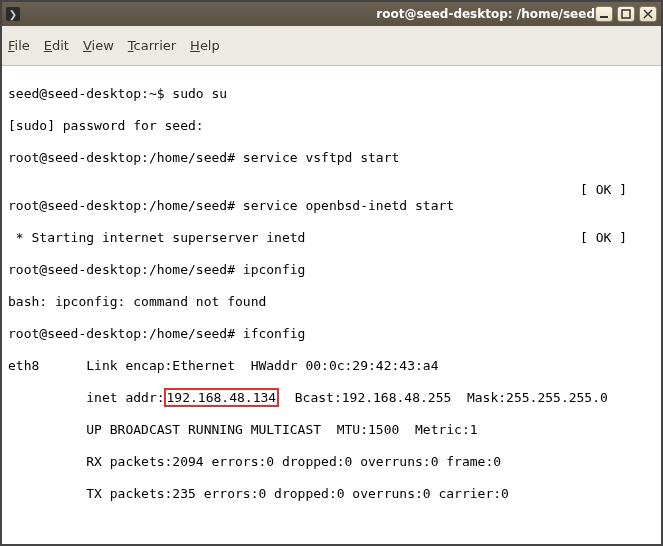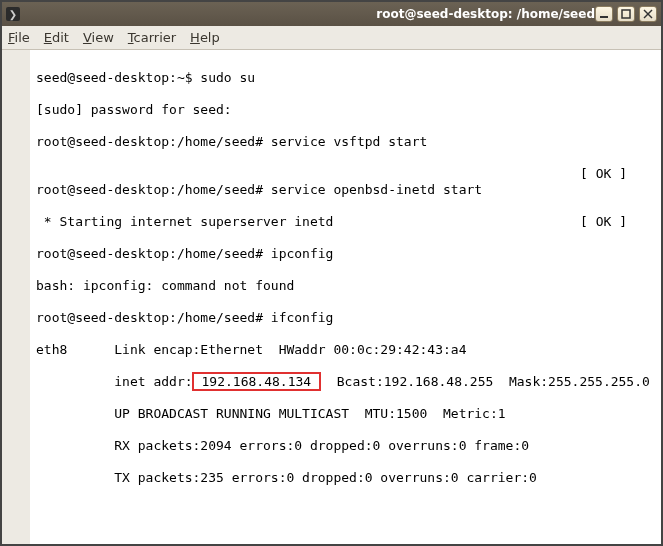--- a/index.html
+++ b/index.html
@@ -41,21 +41,21 @@
       font-size: 10px; color:#333;
       cursor: pointer;
     }
     .tb-icon {
       width:14px; height:14px;
       background:#2b2b2b; border-radius:2px;
       display:flex;align-items:center;justify-content:center;
       color:#ccc; font-size:10px;
     }
     .menubar {
-      height: 24px;
+      height: 40px;
       background: #edeae3;
       border-bottom: 1px solid #c7c1b5;
       display: flex;
       align-items: center;
       padding: 0 6px;
       gap: 14px;
       font-family: "DejaVu Sans", sans-serif;
       font-size: 13px;
       color: #3a362f;
     }
@@ -63,30 +63,29 @@
     .menu-item .ul { text-decoration: underline; }
     .terminal {
       flex: 1;
       background: #ffffff;
       color: #000;
       padding: 4px 6px;
       overflow: hidden;
       white-space: pre;
       line-height: 16px;
       position: relative;
-      margin-left: 28px;
     }
     .line { white-space: pre; }
     .ok-right {
       position: absolute;
       right: 28px;
     }
     .highlight-box {
       border: 2px solid #e03030;
-      padding: 0 8px;
+      padding: 0 1px;
       margin-left: -1px;
     }
     .row { position: relative; }
   </style>
 </head>
 <body>
 
 <div class="window">
 
   <div class="titlebar">

